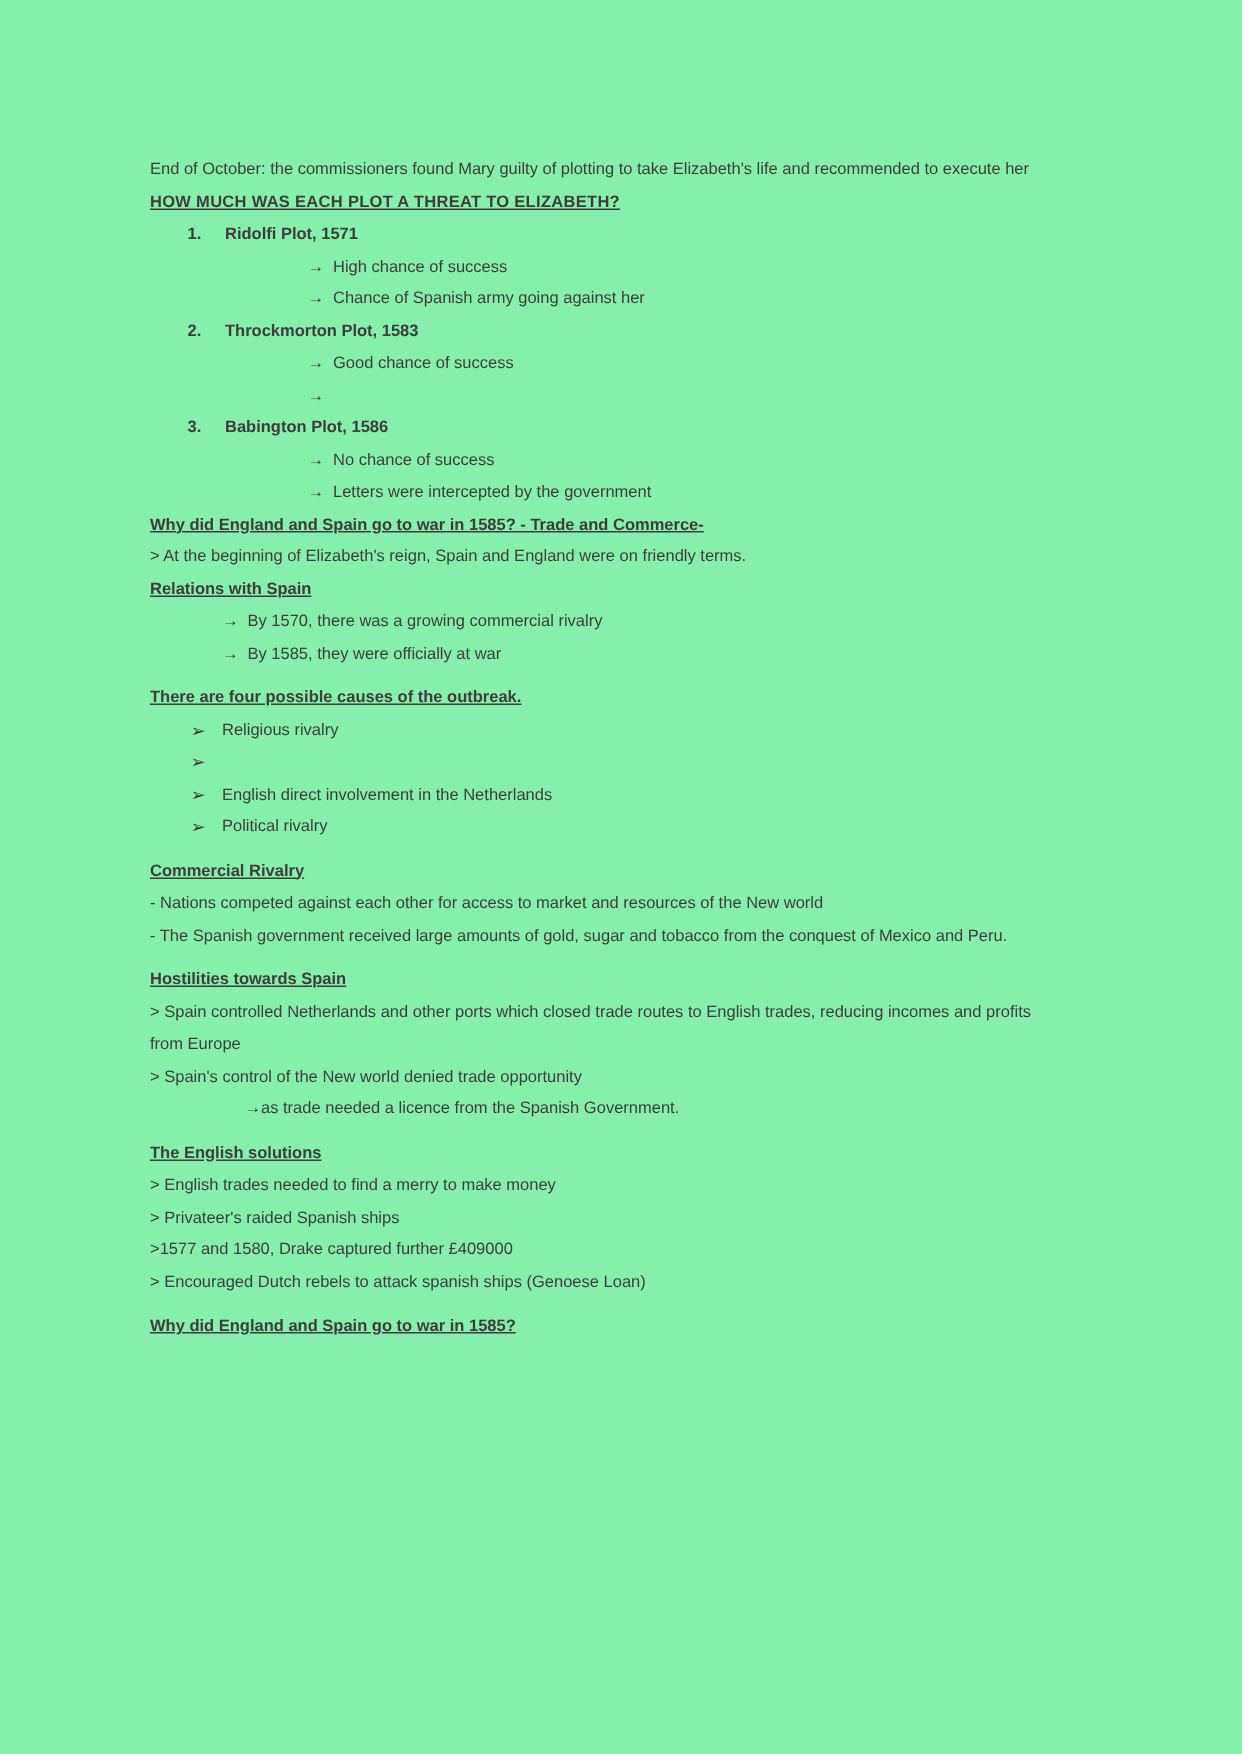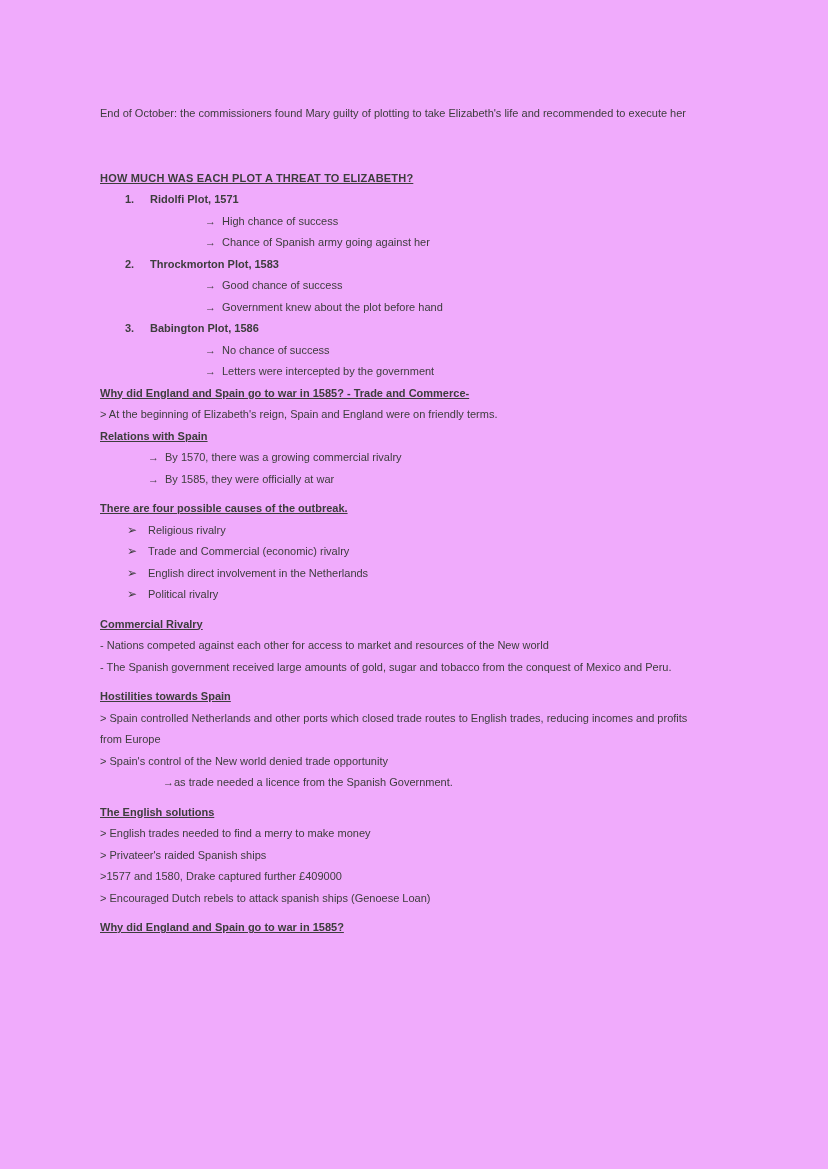--- a/index.html
+++ b/index.html
@@ -1,37 +1,37 @@
 <!DOCTYPE html>
 <html><head>
 <meta charset="utf-8">
 <style>
   * { box-sizing: border-box; margin: 0; padding: 0; }
   html, body { background: #ffffff; }
   .page {
     position: relative;
     width: 828px;
     height: 1169px;
-    background: #f0abfc;
+    background: #86efac;
     font-family: "Liberation Sans", sans-serif;
     font-size: 11px;
     color: #3d3d3d;
     overflow: hidden;
   }
   .content {
     padding: 103px 28px 0 100px;
     width: 828px;
   }
   .line {
     line-height: 21.5px;
     min-height: 21.5px;
     white-space: normal;
   }
   .gap-1 { margin-top: 8px; }
-  .gap-2 { margin-top: 43px; }
+  .gap-2 { }
   .heading {
     font-weight: bold;
     text-decoration: underline;
   }
   .heading-caps { letter-spacing: 0.2px; }
   
   .plot-title-row {
     display: flex;
     padding-left: 25px;
     line-height: 21.5px;
@@ -89,21 +89,20 @@
       <div class="plot-title-row">
         <span class="plot-num">2.</span>
         <span class="plot-title">Throckmorton Plot, 1583</span>
       </div>
       <div class="sub-point">
         <span class="arrow">→</span>
         <span>Good chance of success</span>
       </div>
       <div class="sub-point">
         <span class="arrow">→</span>
-        <span>Government knew about the plot before hand</span>
       </div>
     </div>
 
     <div>
       <div class="plot-title-row">
         <span class="plot-num">3.</span>
         <span class="plot-title">Babington Plot, 1586</span>
       </div>
       <div class="sub-point">
         <span class="arrow">→</span>
@@ -130,21 +129,20 @@
     </div>
 
     <div class="line gap-1 heading">There are four possible causes of the outbreak.</div>
 
     <div class="cause-item">
       <span class="arrowhead">➢</span>
       <span>Religious rivalry</span>
     </div>
     <div class="cause-item">
       <span class="arrowhead">➢</span>
-      <span>Trade and Commercial (economic) rivalry</span>
     </div>
     <div class="cause-item">
       <span class="arrowhead">➢</span>
       <span>English direct involvement in the Netherlands</span>
     </div>
     <div class="cause-item">
       <span class="arrowhead">➢</span>
       <span>Political rivalry</span>
     </div>
 

